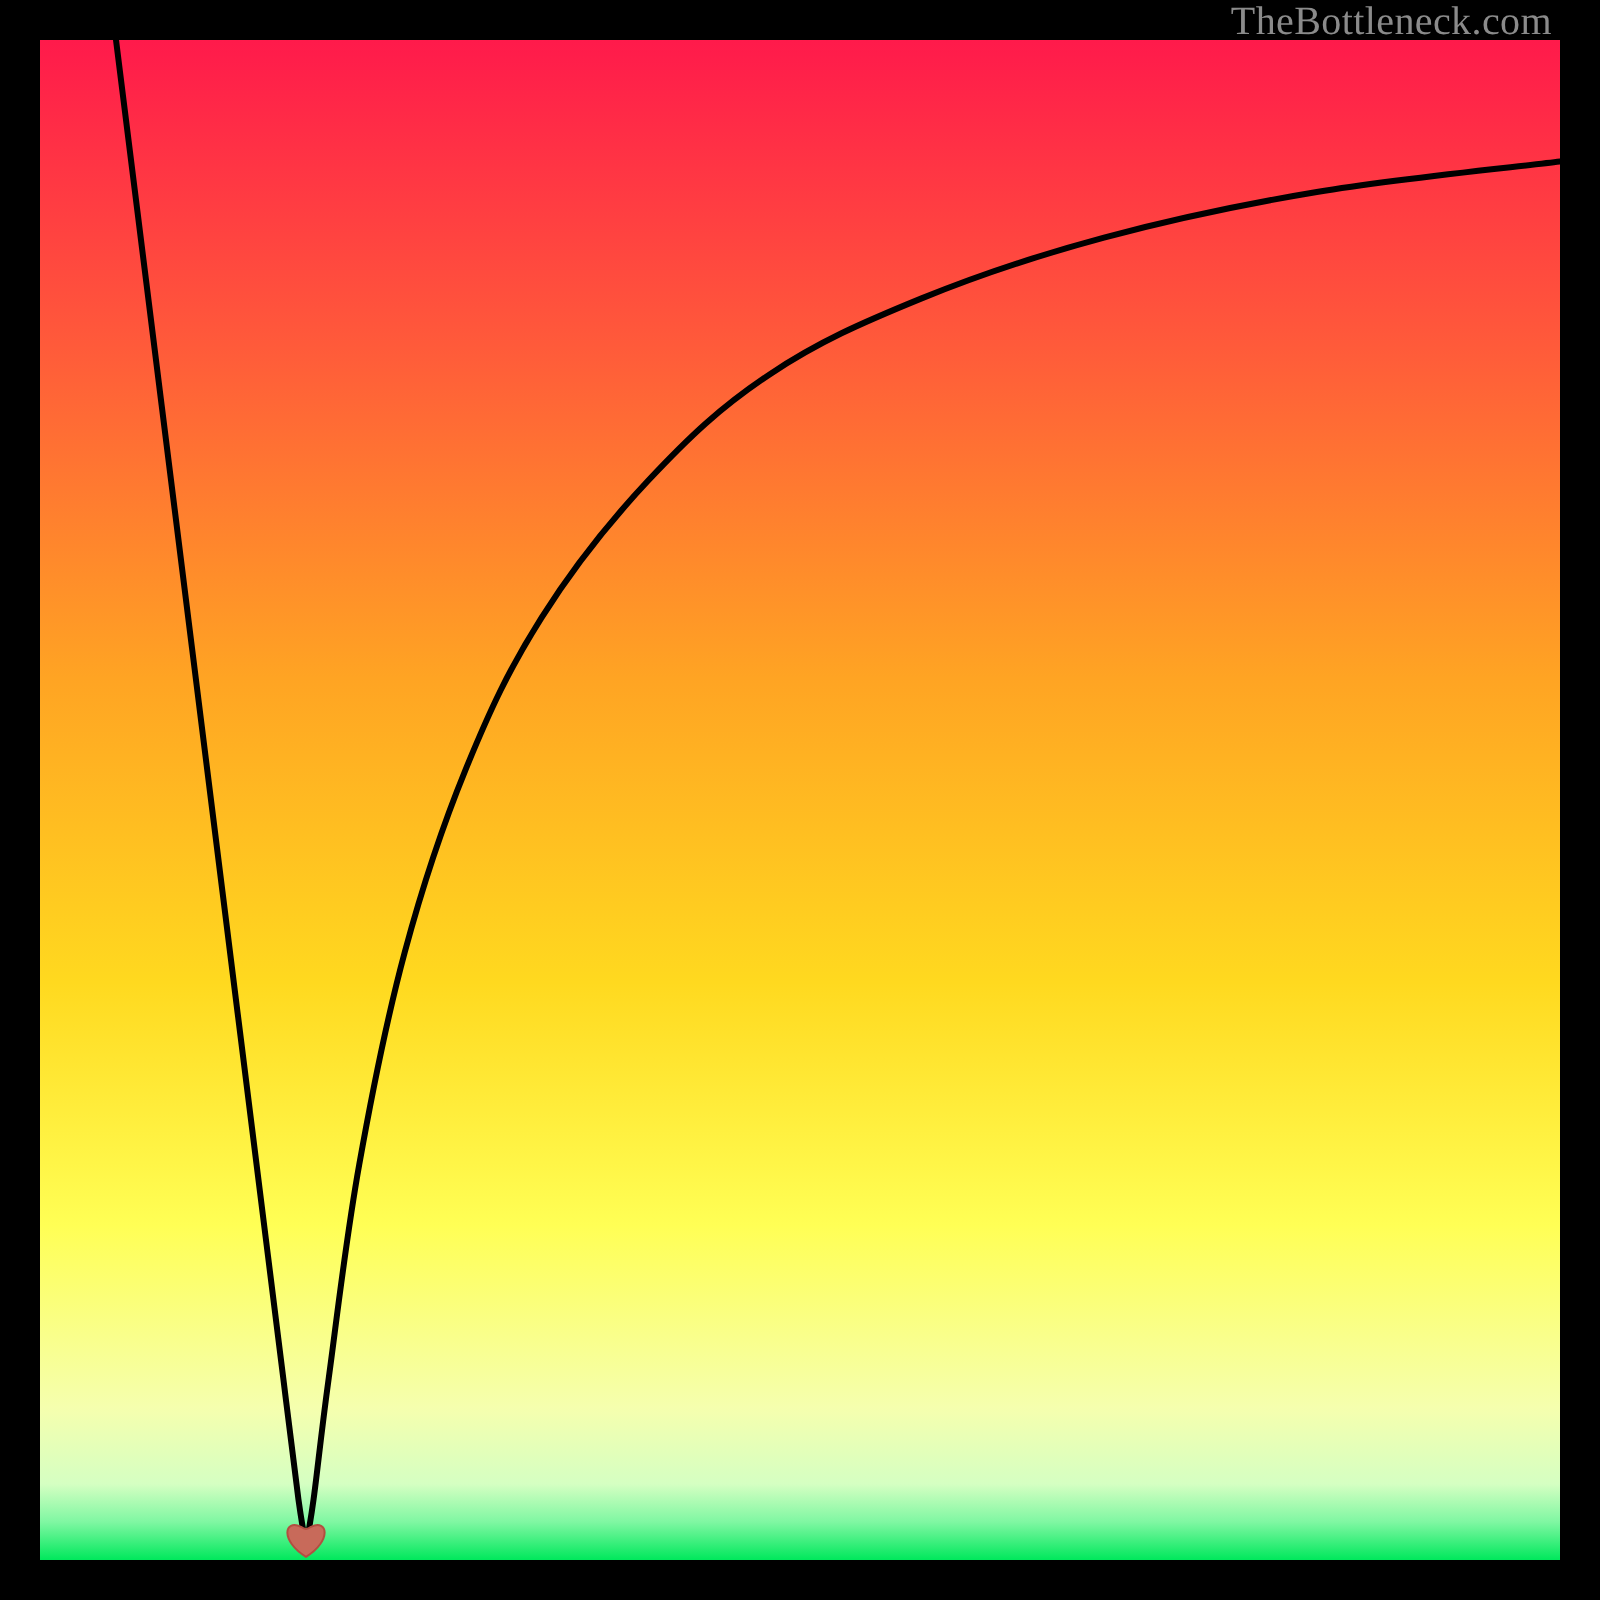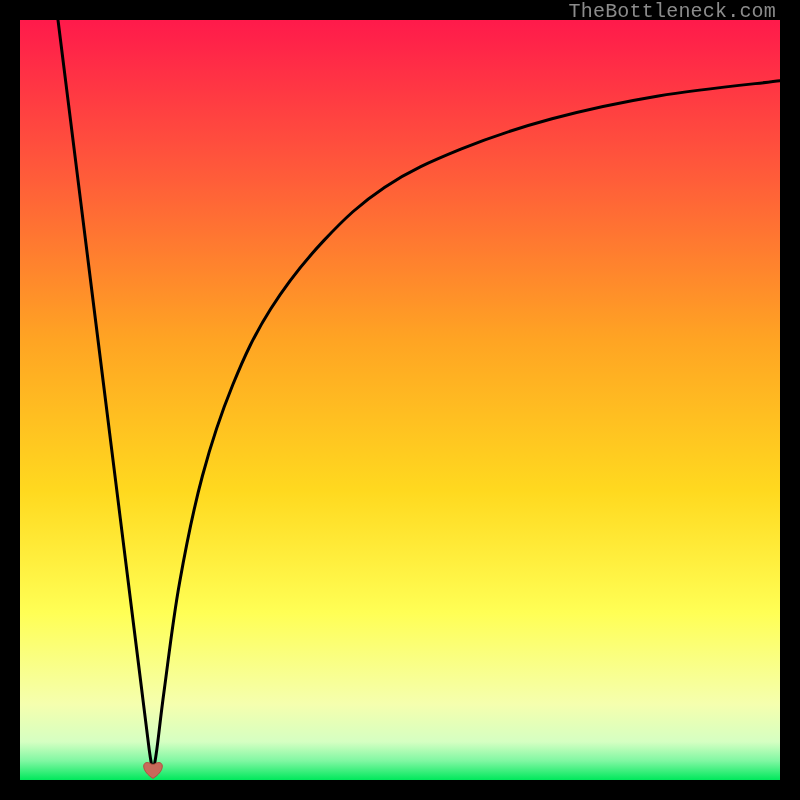--- a/index.html
+++ b/index.html
@@ -23,21 +23,21 @@
     left: 0;
     top: 0;
     width: 760px;
     height: 760px;
     display: block;
   }
   .watermark {
     position: absolute;
     top: 0px;
     right: 24px;
-    font-family: Liberation Mono, monospace;
+    font-family: Liberation Serif, serif;
     font-size: 20px;
     font-weight: 500;
     color: #8b8b8b;
     letter-spacing: 0.2px;
     user-select: none;
   }
 </style>
 </head>
 <body>
 

